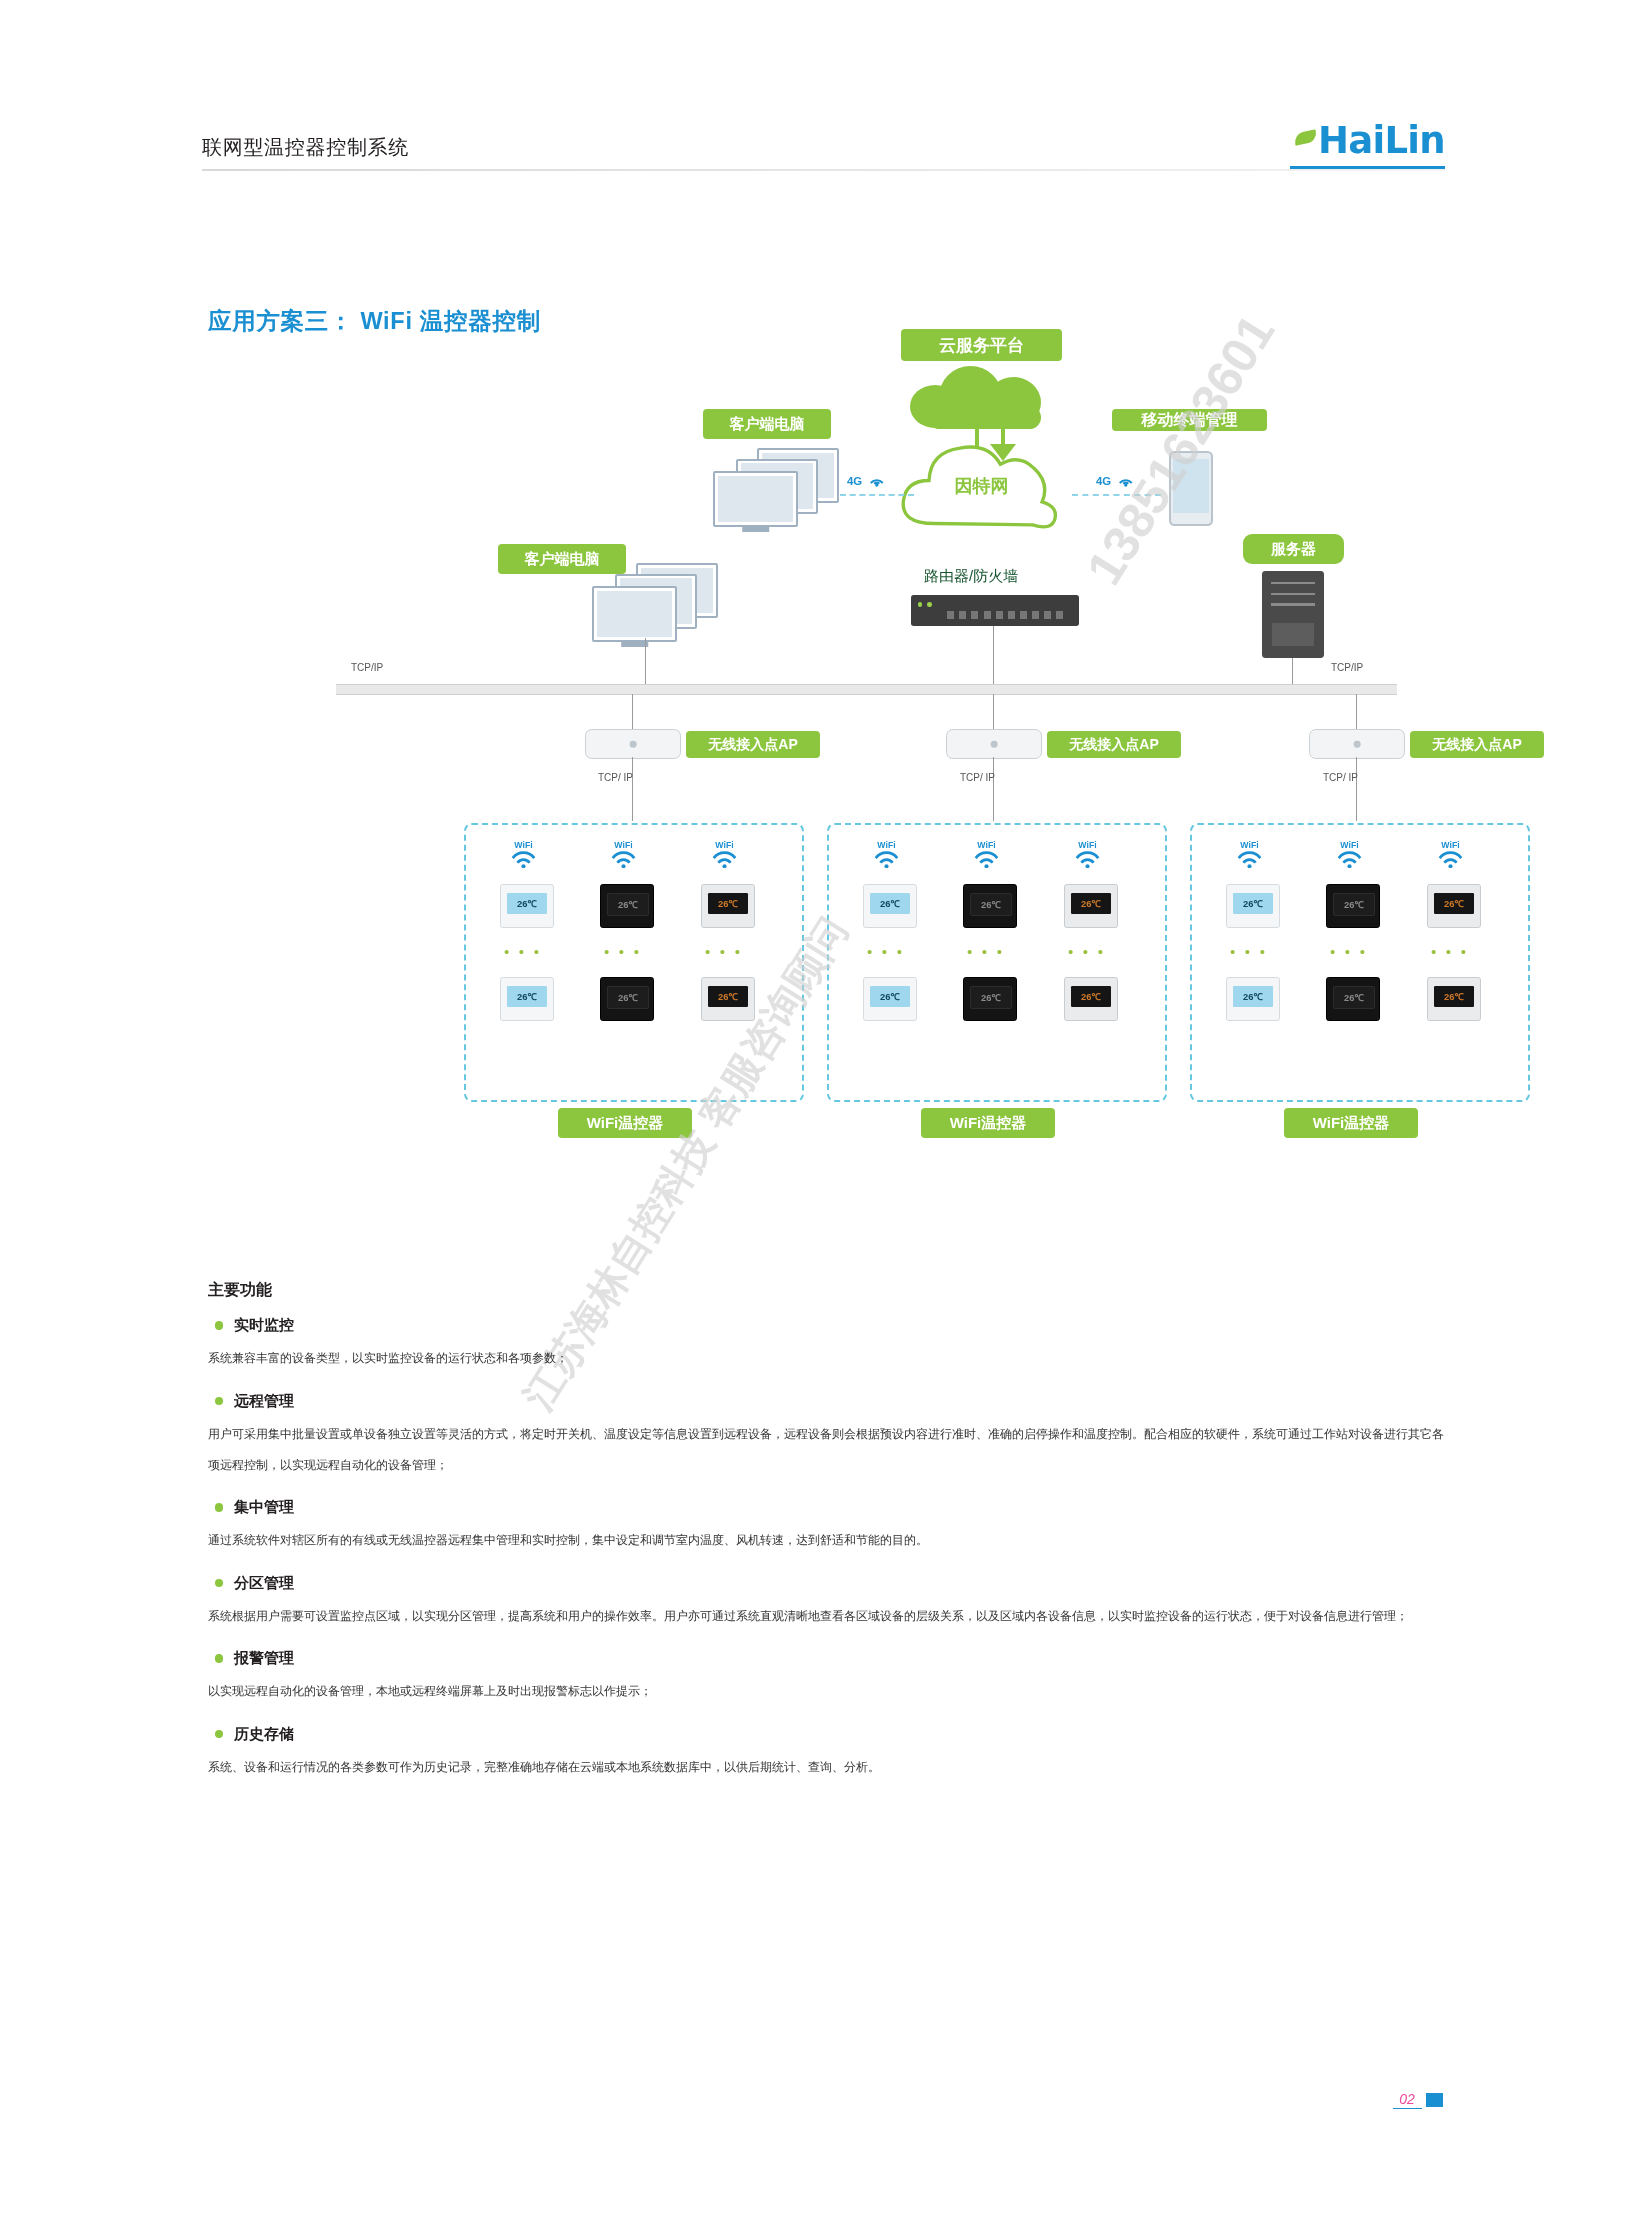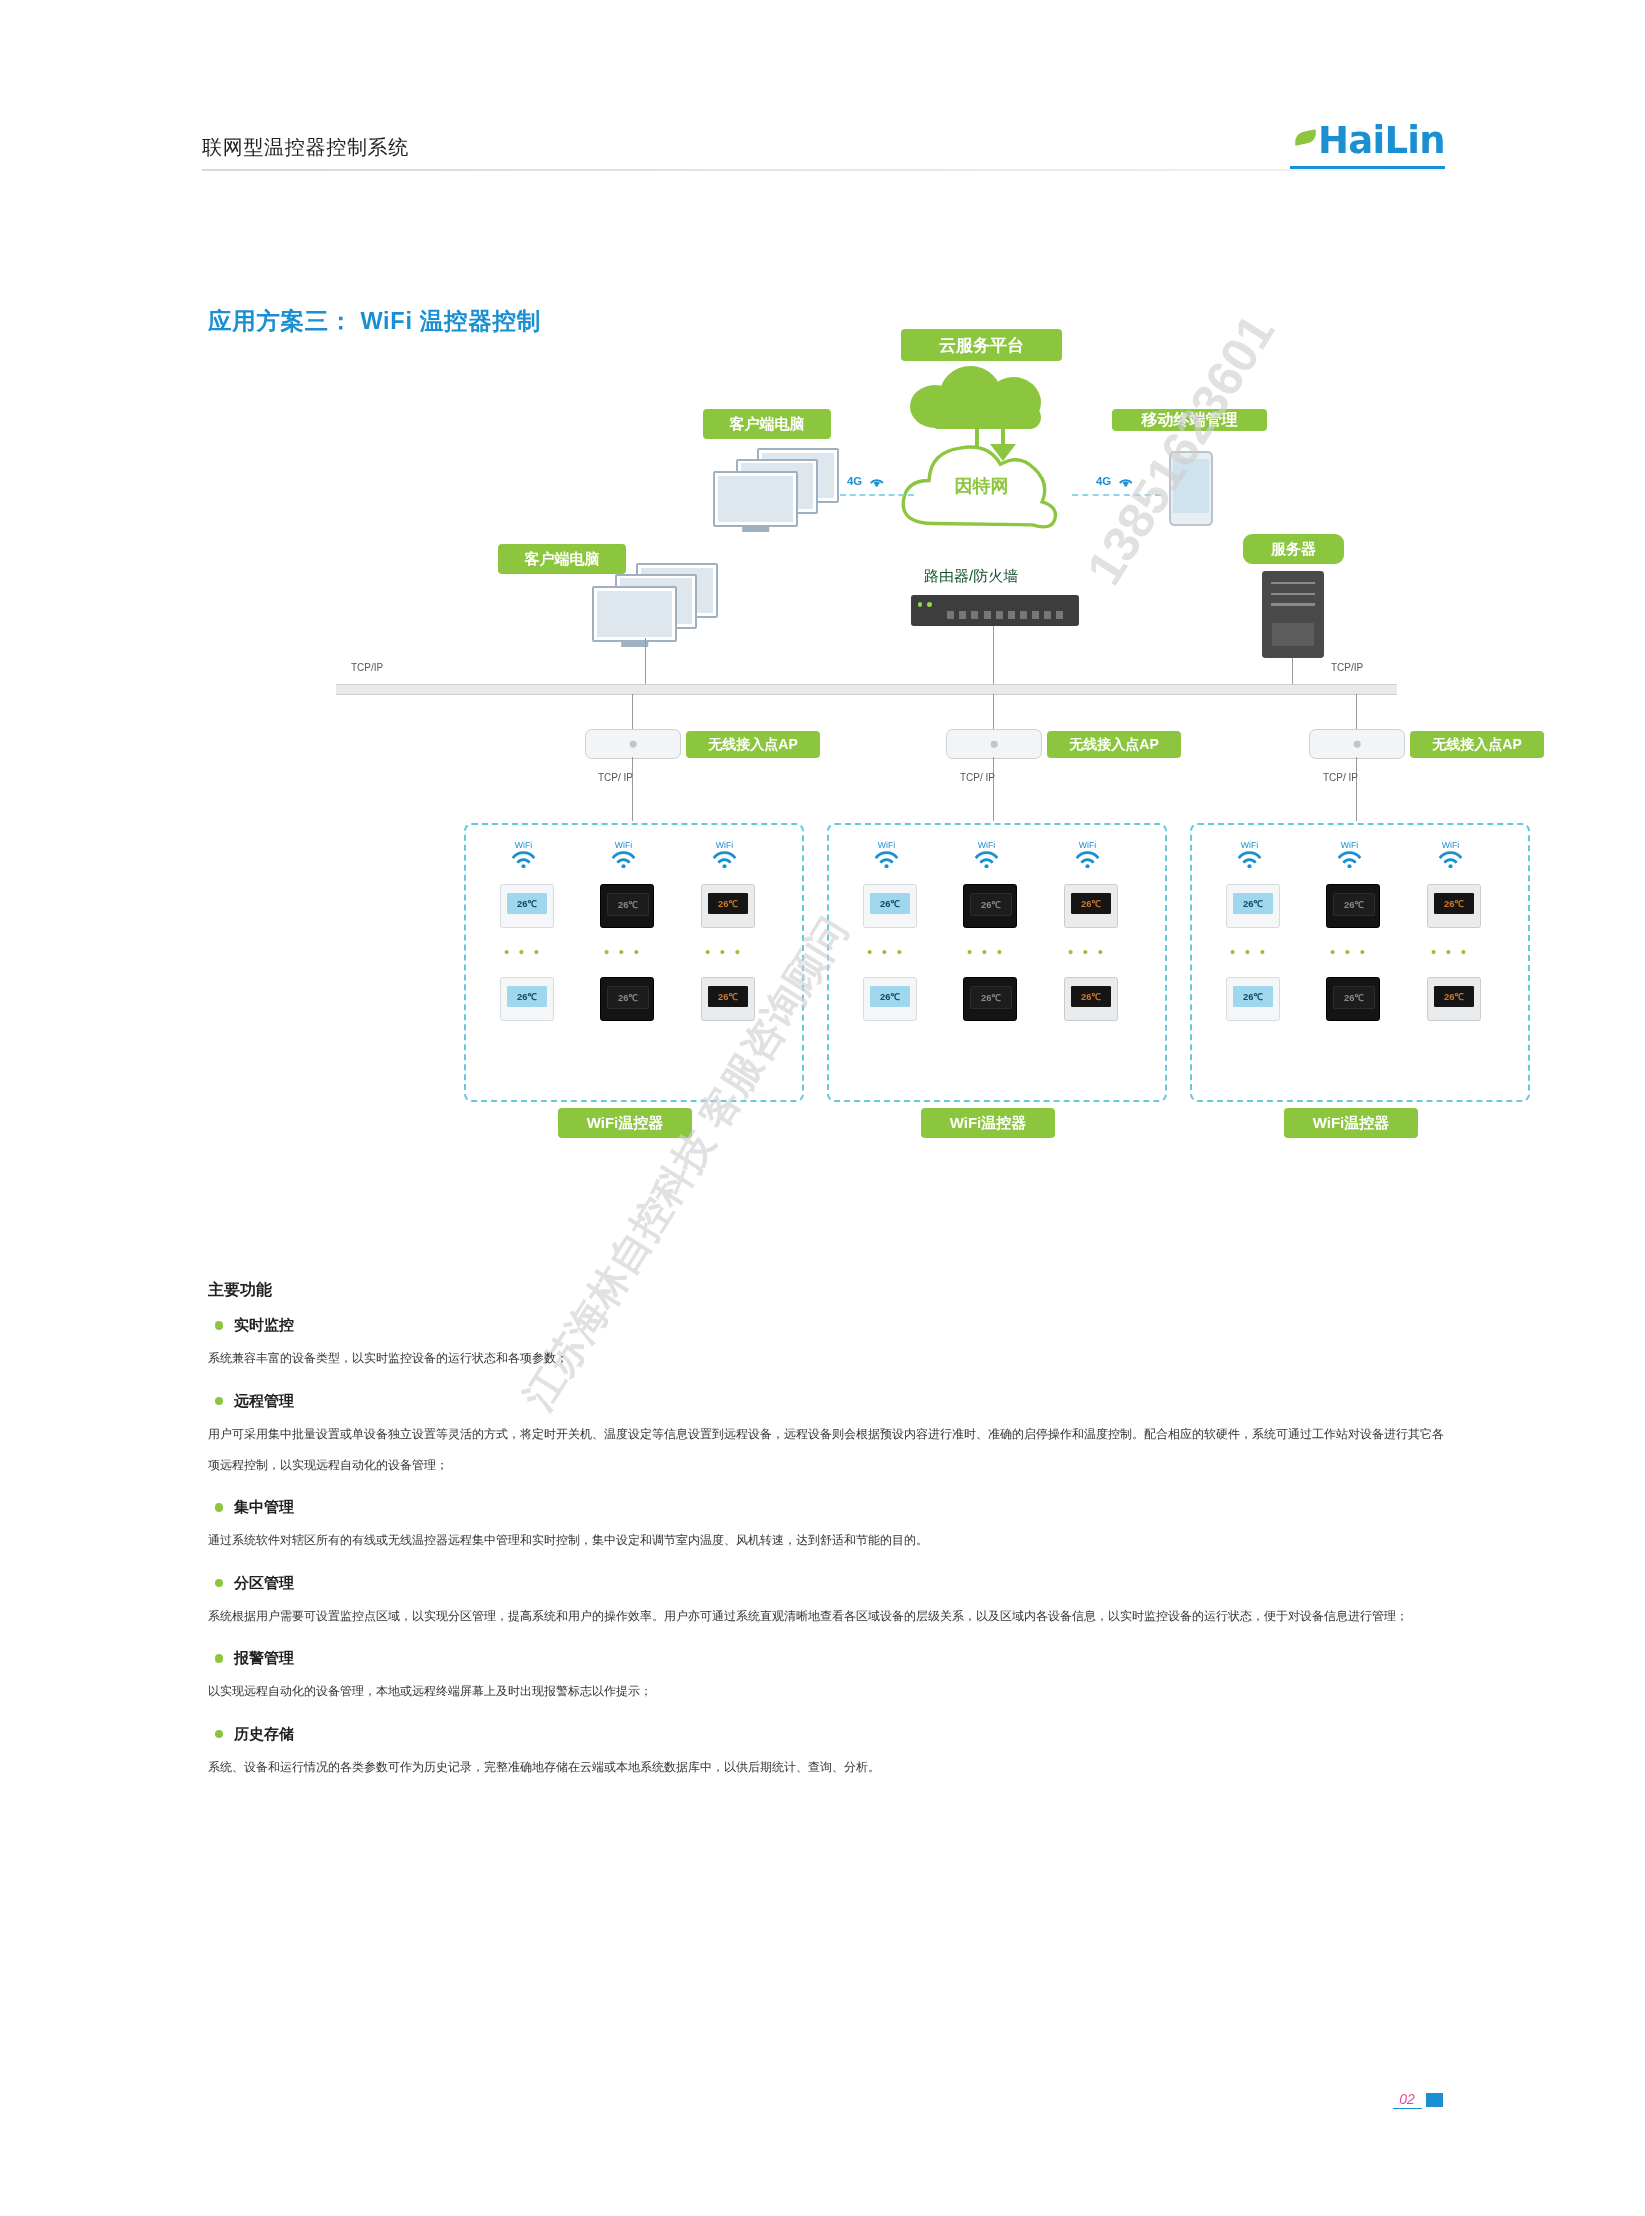--- a/index.html
+++ b/index.html
@@ -94,21 +94,21 @@
   .ap{
     position:absolute;background:#f2f4f5;border:1.3px solid #c9d1d6;border-radius:6.7px;
   }
   .ap .dot{position:absolute;left:50%;top:50%;transform:translate(-50%,-50%);width:6.7px;height:6.7px;border-radius:50%;background:#bcc6cc;}
 
   .zone{
     position:absolute;border:2px dashed #66c8e0;border-radius:8px;
   }
 
   .wifi-ico{position:absolute;width:31px;height:25.5px;}
-  .wifi-ico .txt{position:absolute;left:0;top:-1.3px;width:31px;text-align:center;font-size:8.7px;color:#1a8fd1;font-weight:400;}
+  .wifi-ico .txt{position:absolute;left:0;top:-1.3px;width:31px;text-align:center;font-size:8.7px;color:#1a8fd1;font-weight:700;}
 
   .stat{
     position:absolute;border-radius:2.7px;
   }
   .stat.white{background:#f4f6f7;border:1.3px solid #d6dbdf;}
   .stat.black{background:#141414;border:1.3px solid #000;}
   .stat.framed{background:#e9ebec;border:1.3px solid #c6ccd0;}
   .stat .lcd{position:absolute;left:12%;top:18%;width:76%;height:52%;background:#9fd8ee;border-radius:1.3px;
     color:#10495e;font-size:9.4px;font-weight:700;display:flex;align-items:center;justify-content:center;}
   .stat.black .lcd{background:#1d1d1d;color:#8a8a8a;border:0.7px solid #2c2c2c;}

